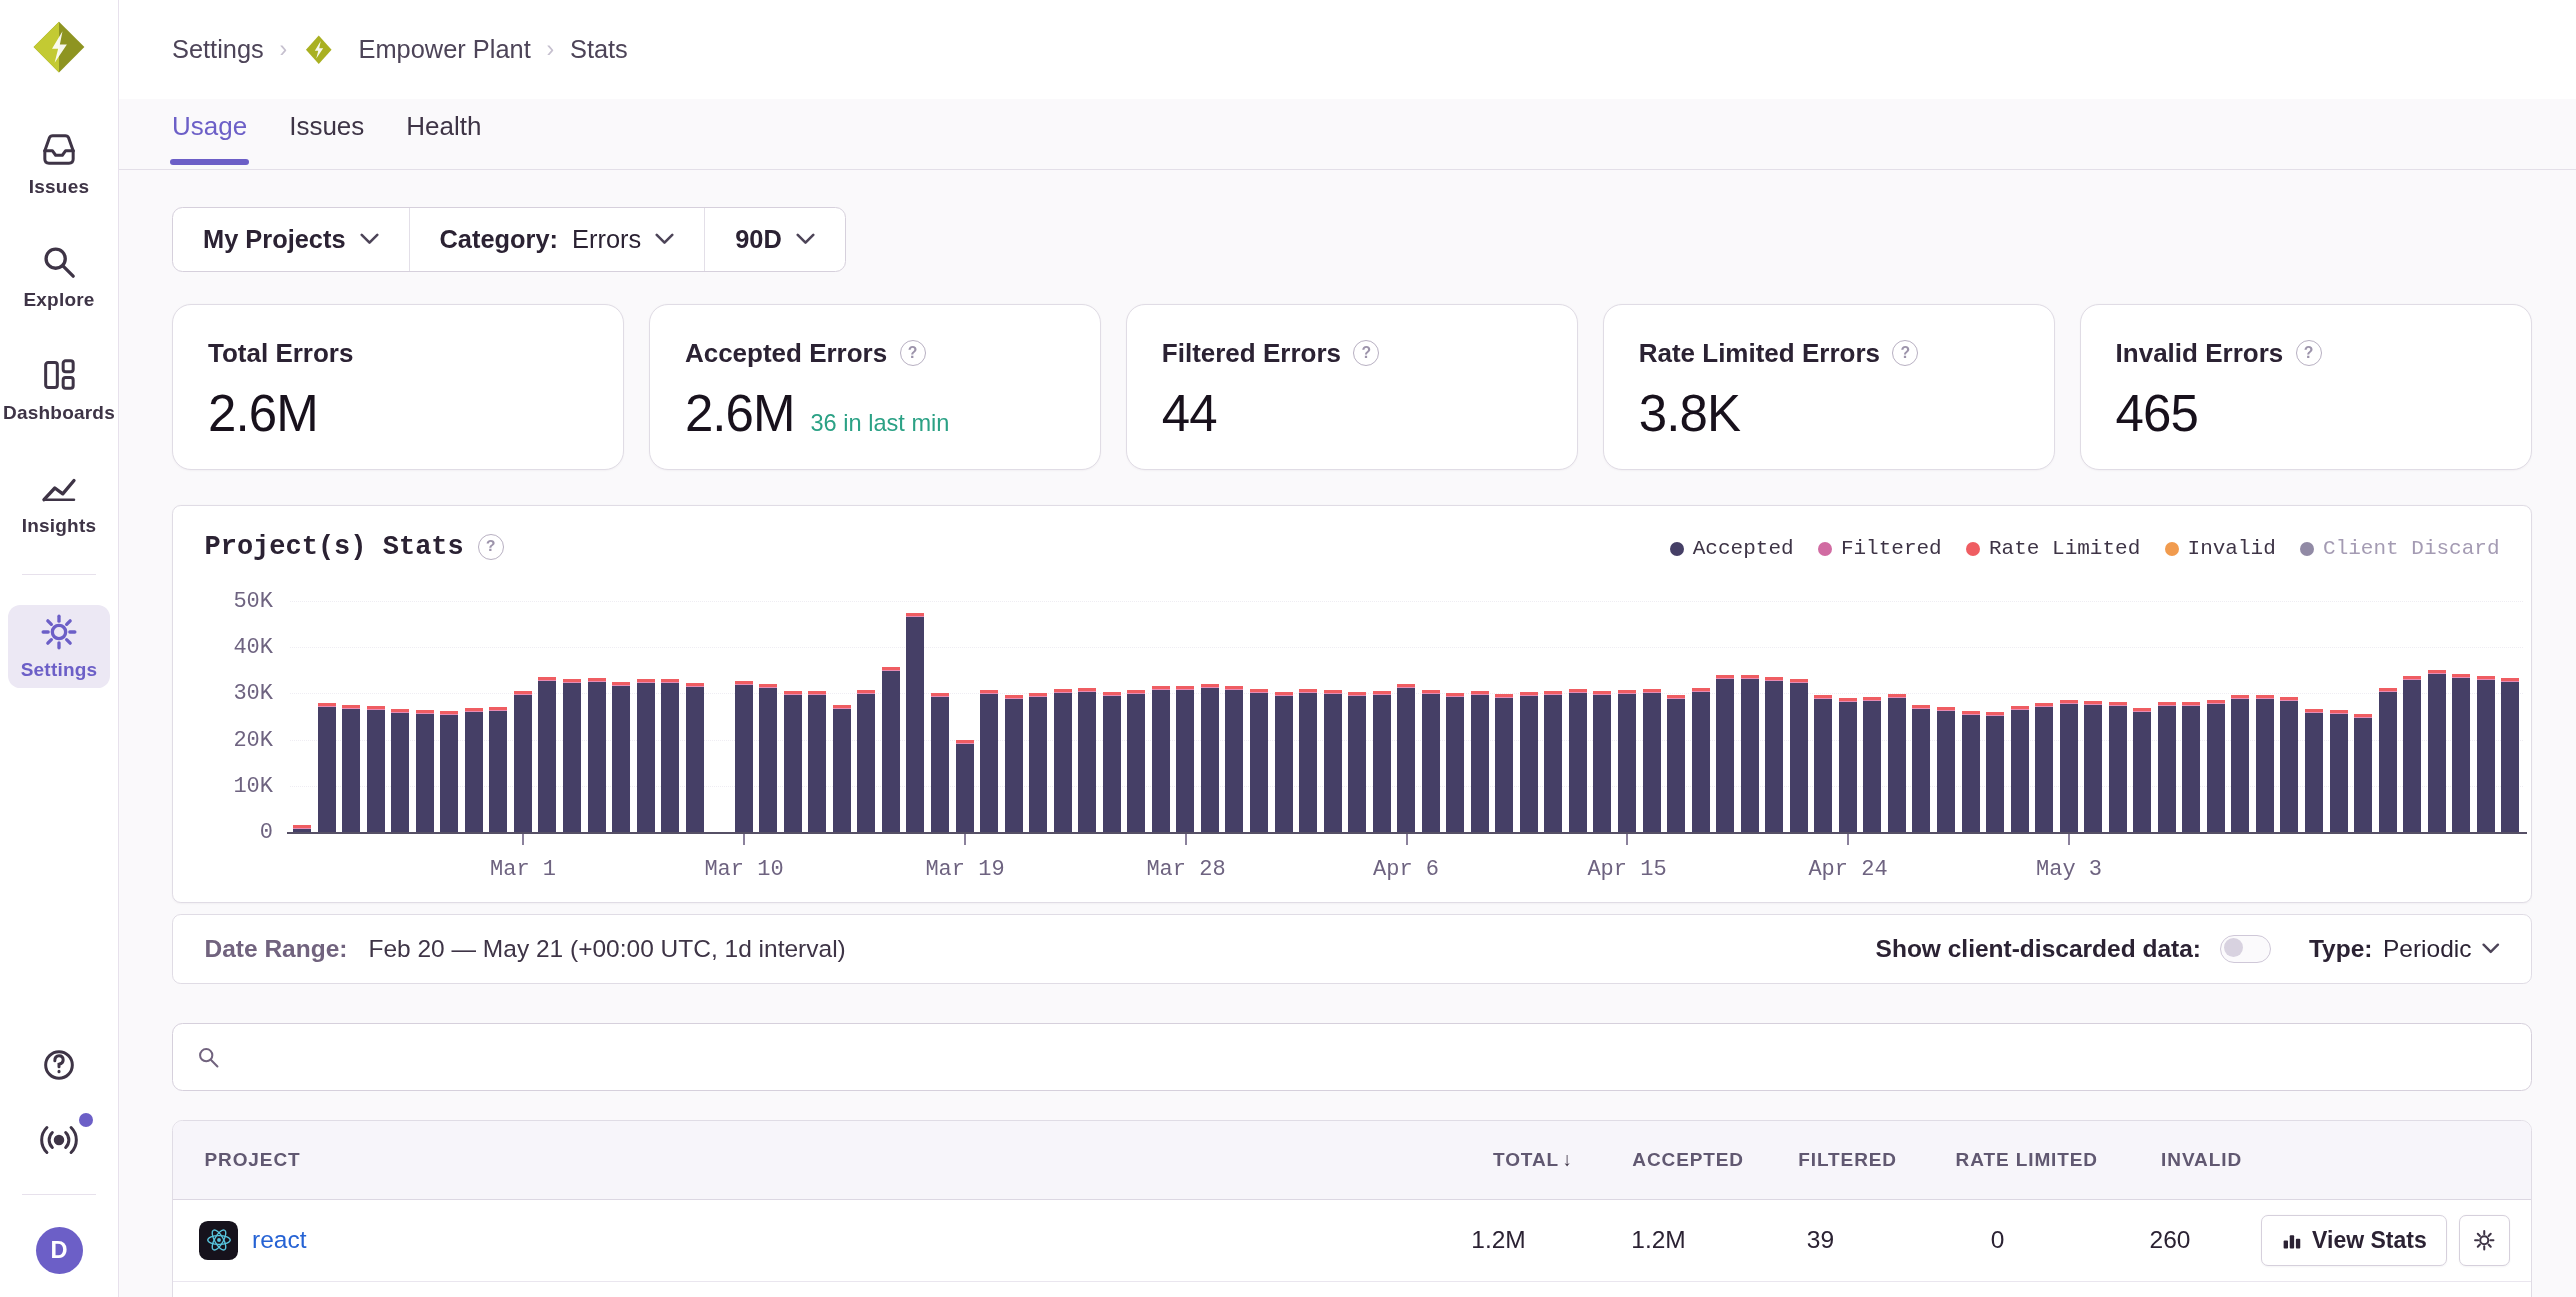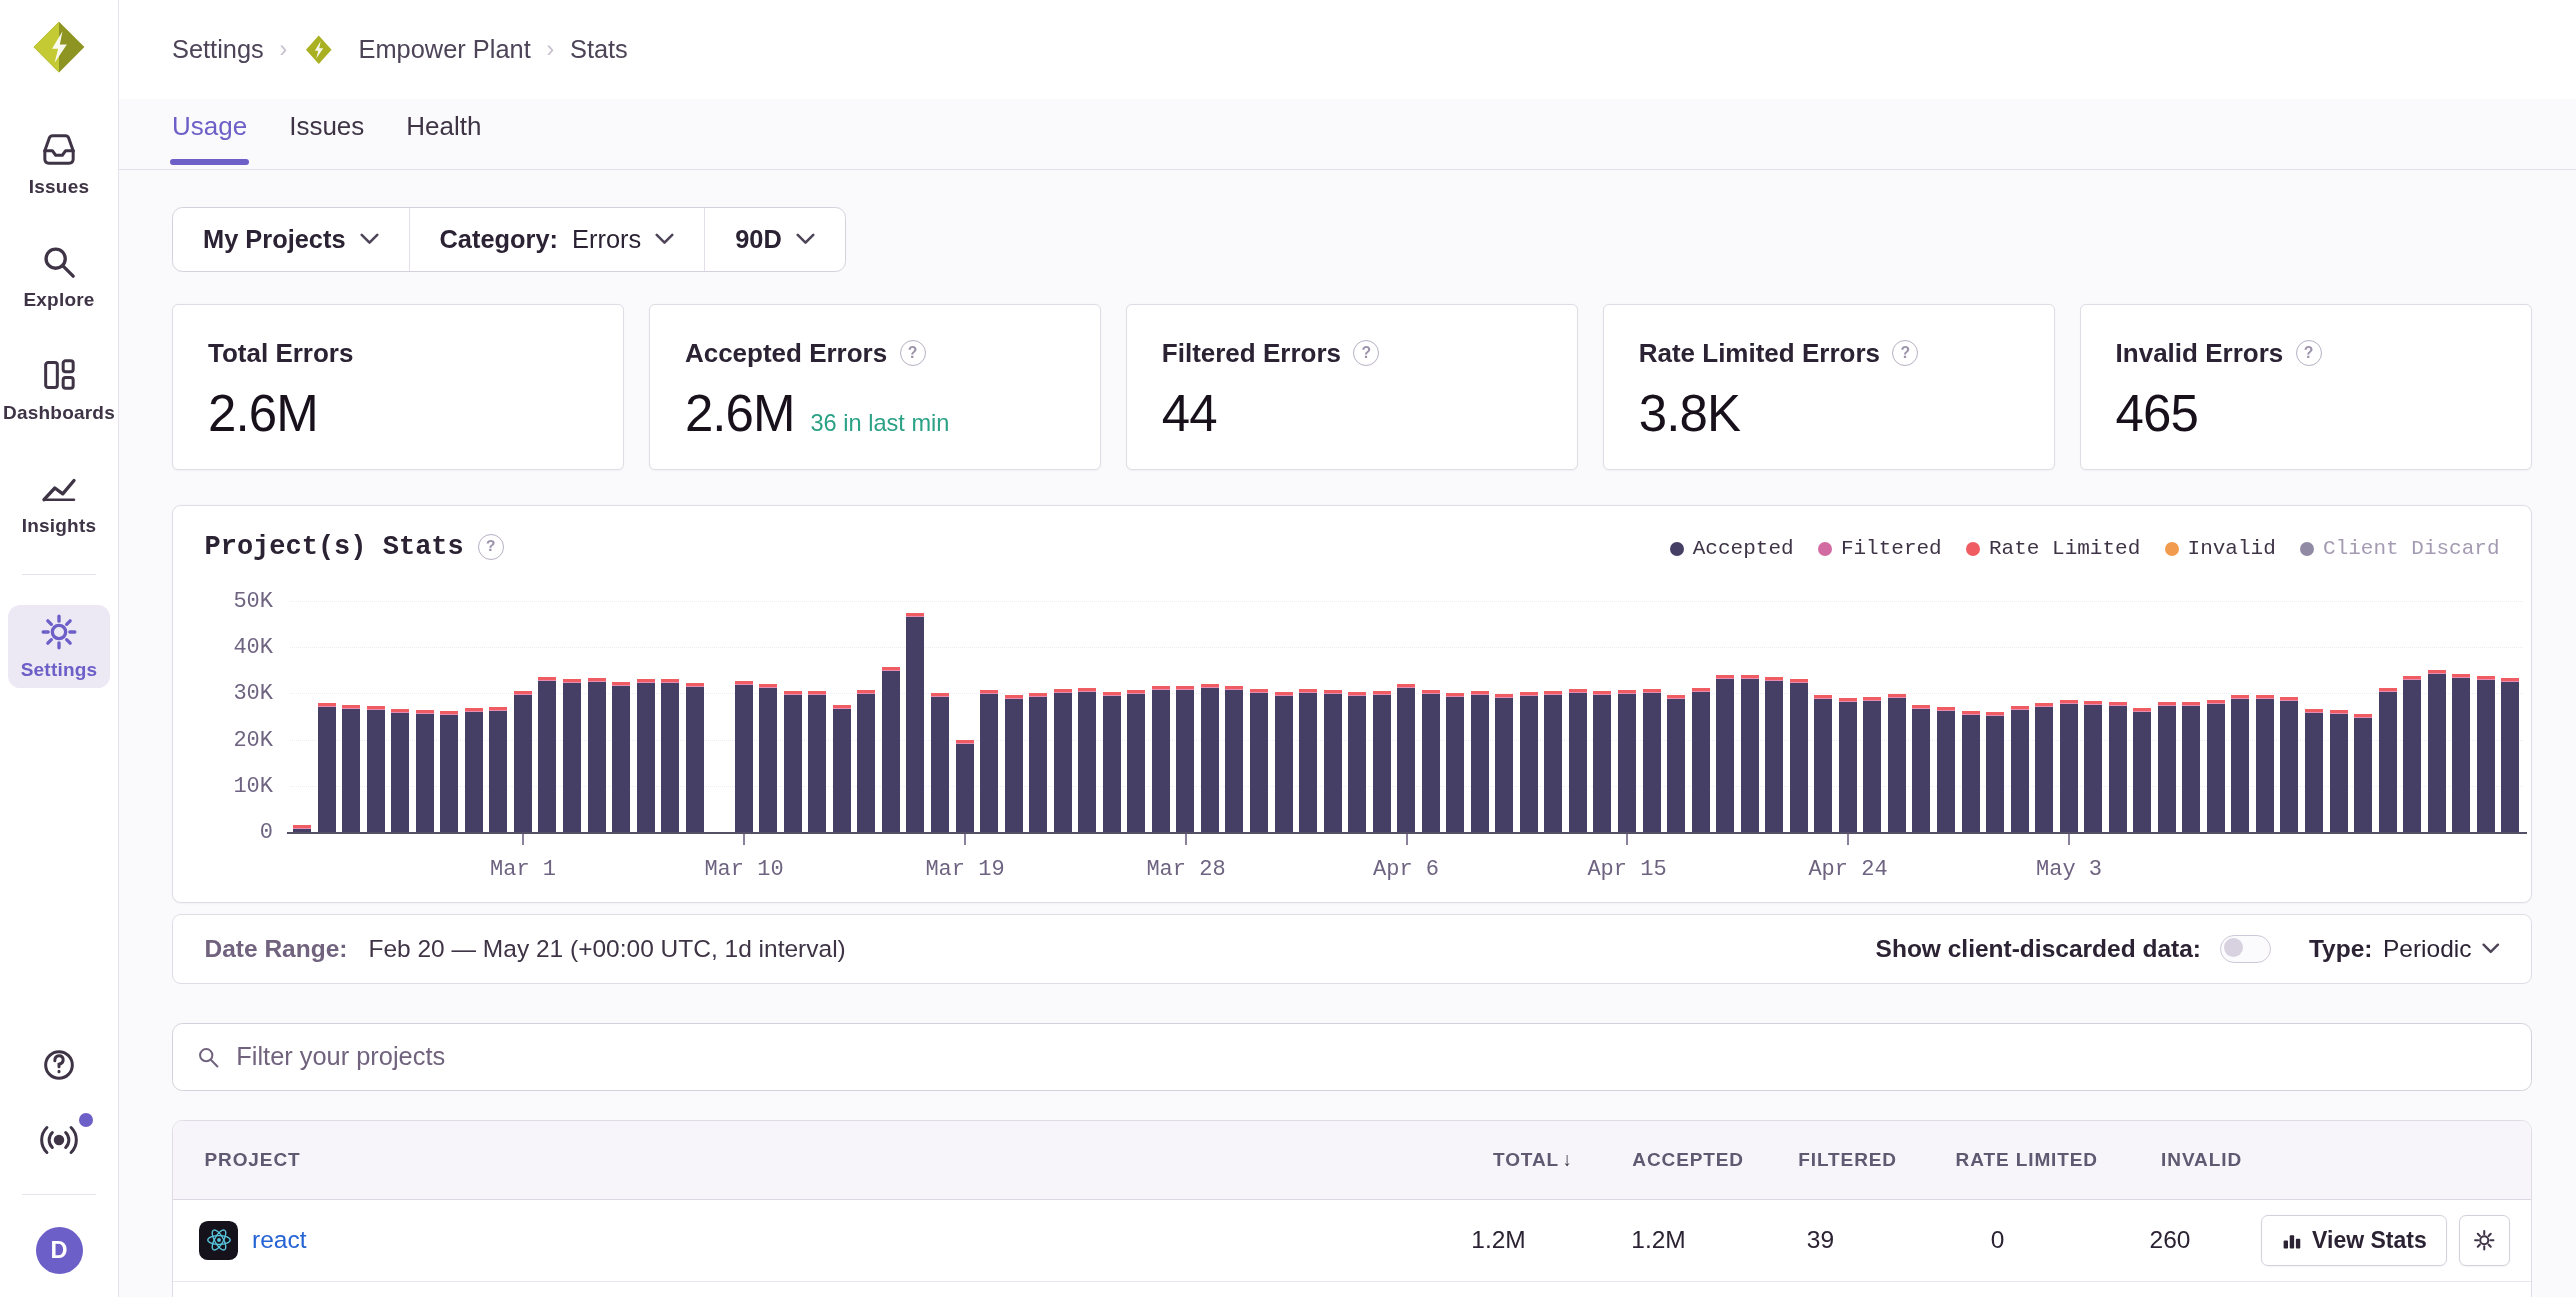--- a/index.html
+++ b/index.html
@@ -58,21 +58,21 @@
 
   
   .filterbar { display: inline-flex; height: 65px; background: #fff; border: 1.8px solid #d6d0dc; border-radius: 10.5px; align-items: stretch; overflow: hidden; }
   .filterseg { display: flex; align-items: center; gap: 14px; padding: 0 30px; font-size: 25.4px; cursor: pointer; }
   .filterseg + .filterseg { border-left: 0.9px solid #e3dfe8; }
   .filterseg b { font-weight: bold; color: #2b2233; }
   .filterseg .val { color: #2b2233; }
 
   
   .cards { margin-top: 31.5px; display: grid; grid-template-columns: repeat(5, 1fr); gap: 24.5px; }
-  .stat-card { background: #fff; border: 0.9px solid #e0dce5; border-radius: 6px; height: 166px; padding: 33px 35px; box-shadow: 0 0.9px 1.8px rgba(43,34,51,.04); }
+  .stat-card { background: #fff; border: 0.9px solid #e0dce5; border-radius: 19px; height: 166px; padding: 33px 35px; box-shadow: 0 0.9px 1.8px rgba(43,34,51,.04); }
   .stat-title-row { display: flex; align-items: center; gap: 12.3px; }
   .stat-title { font-size: 26px; font-weight: bold; color: #2b2233; }
   .help-icon { width: 26px; height: 26px; border-radius: 50%; border: 1.8px solid #b8b0c2; color: #9d94ab; font-size: 15.8px; font-weight: bold; display: inline-flex; align-items: center; justify-content: center; cursor: pointer; }
   .stat-value-row { margin-top: 15.8px; display: flex; align-items: baseline; gap: 15.8px; }
   .stat-value { font-size: 51px; font-weight: 500; color: #18111c; letter-spacing: -0.9px; }
   .stat-note { font-size: 23.6px; color: #2ba185; }
 
   
   .chart-card { position: relative; margin-top: 35px; background: #fff; border: 0.9px solid #e0dce5; border-radius: 8.8px; height: 398px; box-shadow: 0 0.9px 1.8px rgba(43,34,51,.04); font-family: Liberation Mono, monospace; }
   .chart-title-row { position: absolute; left: 31.5px; top: 26px; display: flex; align-items: center; gap: 14px; }
@@ -840,21 +840,20 @@
         </span>
       </div>
     </div>
 
     
     <div class="projfilter">
       <svg width="24.5" height="24.5" viewBox="0 0 48 48" fill="none" stroke="#71637e" stroke-width="4" stroke-linecap="round">
         <circle cx="20" cy="20" r="12"></circle>
           <line x1="29.5" y1="29.5" x2="42" y2="42"></line>
       </svg>
-      <input type="text" placeholder="Filter your projects" style="">
     </div>
 
     
     <div class="table-card">
       <div class="thead">
         <div class="th first">PROJECT</div>
         <div class="th"><span>TOTAL</span><span class="sort-arrow">↓</span></div>
         <div class="th">ACCEPTED</div>
         <div class="th">FILTERED</div>
         <div class="th">RATE LIMITED</div>

